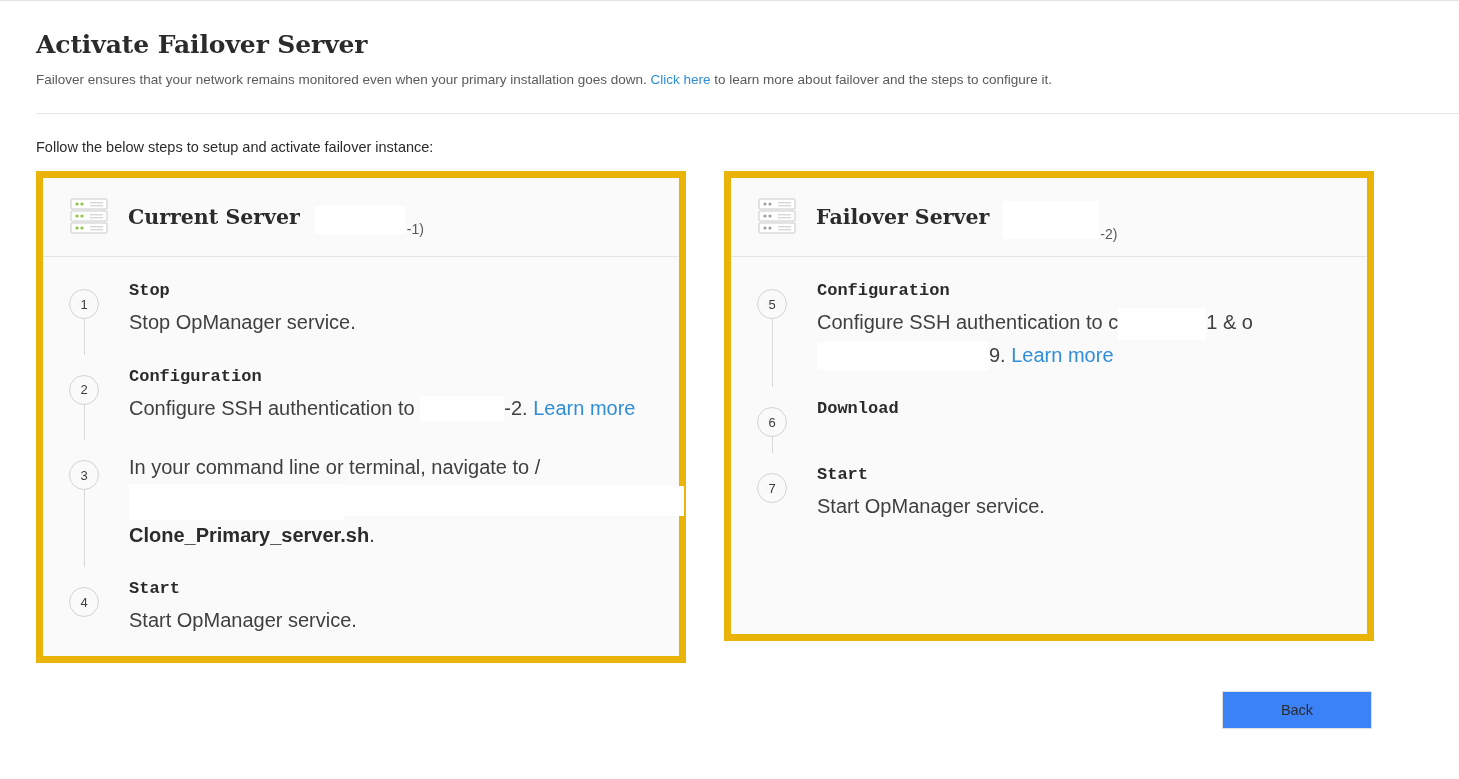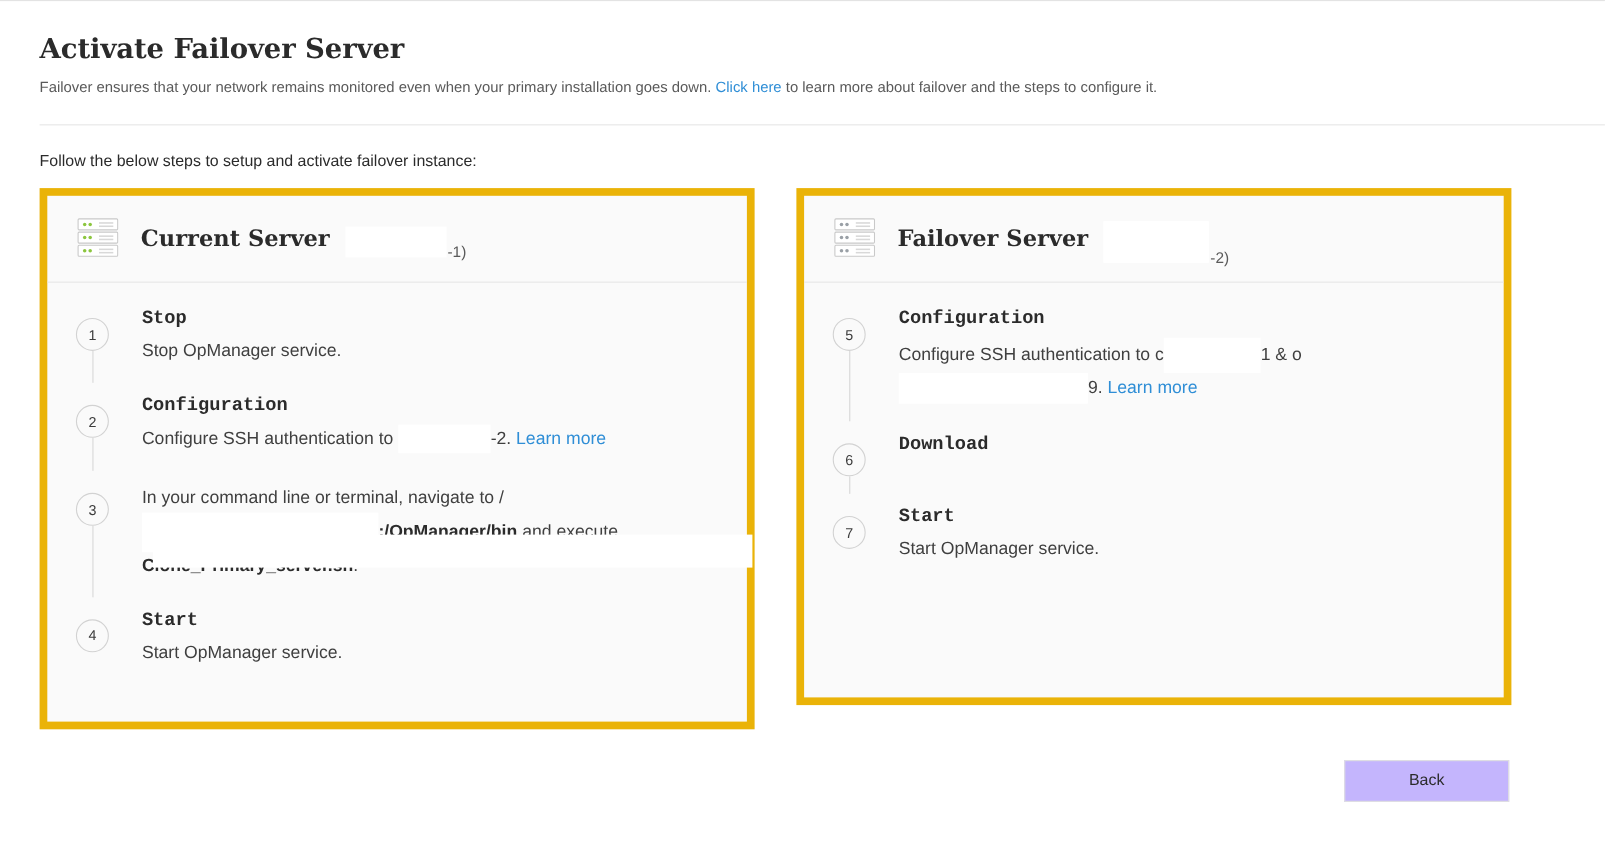--- a/index.html
+++ b/index.html
@@ -158,21 +158,21 @@
   .step:last-child .connector { display: none; }
   .step-body { flex: 1 1 auto; padding-top: 2px; }
   .step-title {
     font-size: 17px;
     font-weight: bold;
     color: #2b2b2b;
     font-family: Liberation Mono, monospace;
     margin-bottom: 7px;
   }
   .step-text {
-    font-size: 16px;
+    font-size: 20px;
     color: #3f3f3f;
     line-height: 1.58;
   }
   .step-text b { color: #2b2b2b; }
   .inline-white {
     display: inline-block;
     background: #fff;
     vertical-align: middle;
   }
   .w-84 { width: 84px; height: 26px; }
@@ -181,21 +181,21 @@
   .w-215-tall { width: 215px; height: 36px; }
   .footer {
     position: absolute;
     left: 1222px;
     top: 691px;
     width: 150px;
   }
   .back-button {
     width: 150px;
     height: 38px;
-    background: #c4b5fd;
+    background: #3b82f6;
     border: 1px solid #e0e0e0;
     font-size: 14.5px;
     color: #2b2b2b;
     cursor: pointer;
     font-family: "Liberation Sans", sans-serif;
   }
   .mask-run {
     position: absolute;
     background: #ffffff;
   }

